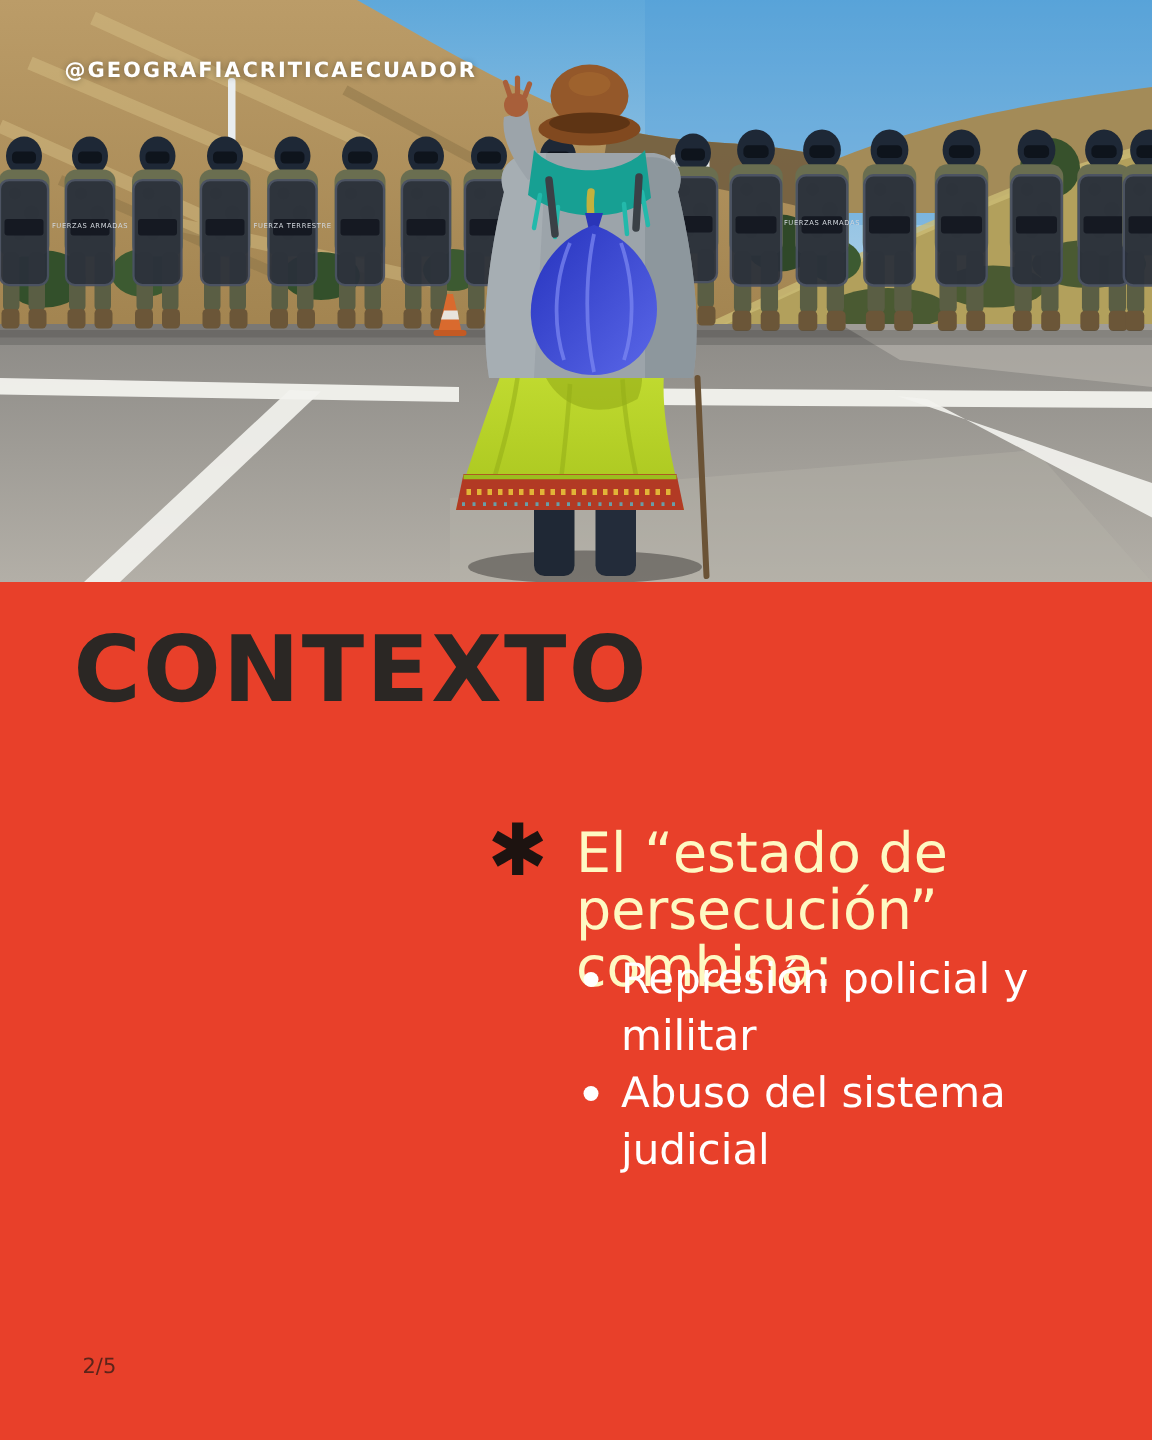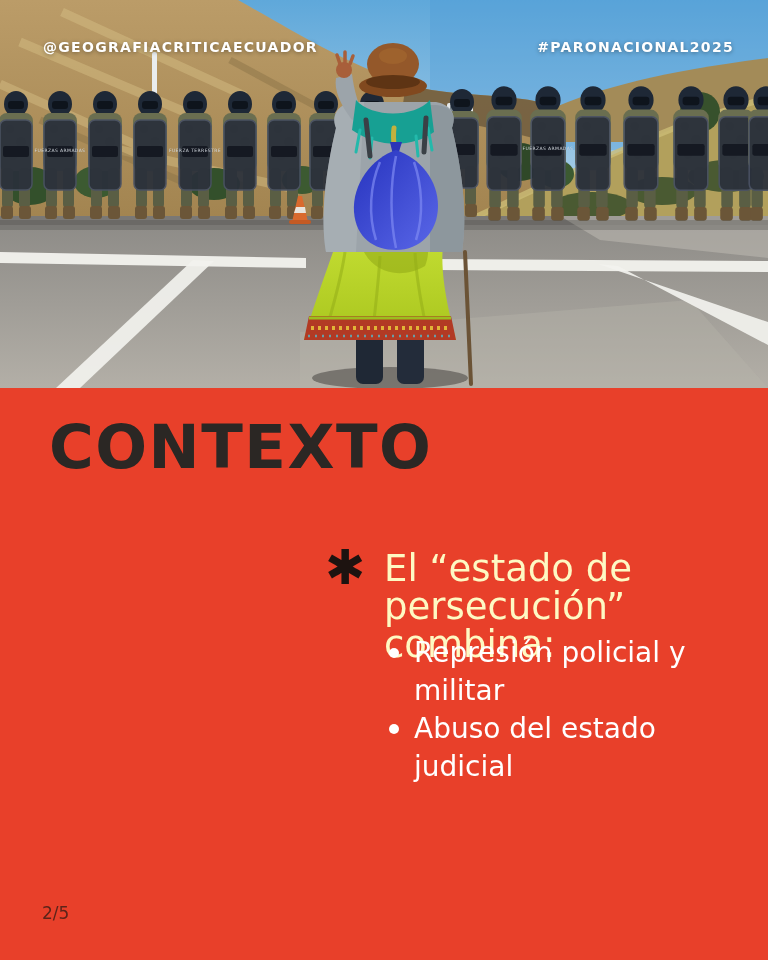--- a/index.html
+++ b/index.html
@@ -38,22 +38,22 @@
     position:absolute;left:385px;top:246px;width:334px;
     margin:0;padding:0;list-style:none;
     font-size:28px;line-height:38px;color:#ffffff;
   }
   .bullet-list li{position:relative;padding-left:29px;margin:0;}
   .bullet-list li::before{
     content:"";position:absolute;left:4px;top:14px;
     width:10px;height:10px;border-radius:50%;background:#ffffff;
   }
   .page-indicator{
-    position:absolute;left:42px;top:515px;
-    font-size:17px;color:#5C241A;
+    position:absolute;left:55px;top:515px;
+    font-size:14px;color:#5C241A;
   }
 </style>
 </head>
 <body>
 
 <div class="canvas">
 
   <div class="photo-wrap">
     <svg width="768" height="388" viewBox="0 0 768 388">
       <defs>
@@ -210,31 +210,30 @@
         <g>
           <ellipse cx="393" cy="86" rx="34" ry="11" fill="#81491F"></ellipse>
           <ellipse cx="393" cy="64" rx="26" ry="21" fill="#94582A"></ellipse>
           <ellipse cx="393" cy="56" rx="14" ry="8" fill="#A2662F" opacity="0.7"></ellipse>
           <ellipse cx="393" cy="82" rx="27" ry="7" fill="#5E3414"></ellipse>
         </g>
       </g>
     </svg>
 
     <div class="overlay-text overlay-handle">@GEOGRAFIACRITICAECUADOR</div>
-    <div class="overlay-text overlay-hashtag">#PARONACIONAL2025</div>
   </div>
 
   <div class="red-section">
     <div class="page-title">CONTEXTO</div>
 
     <div class="asterisk-mark">✱</div>
 
     <div class="intro-text">El “estado de persecución” combina:</div>
 
     <ul class="bullet-list">
       <li>Represión policial y militar</li>
-      <li>Abuso del estado judicial</li>
+      <li>Abuso del sistema judicial</li>
     </ul>
 
     <div class="page-indicator">2/5</div>
   </div>
 
 </div>
 
 </body></html>

